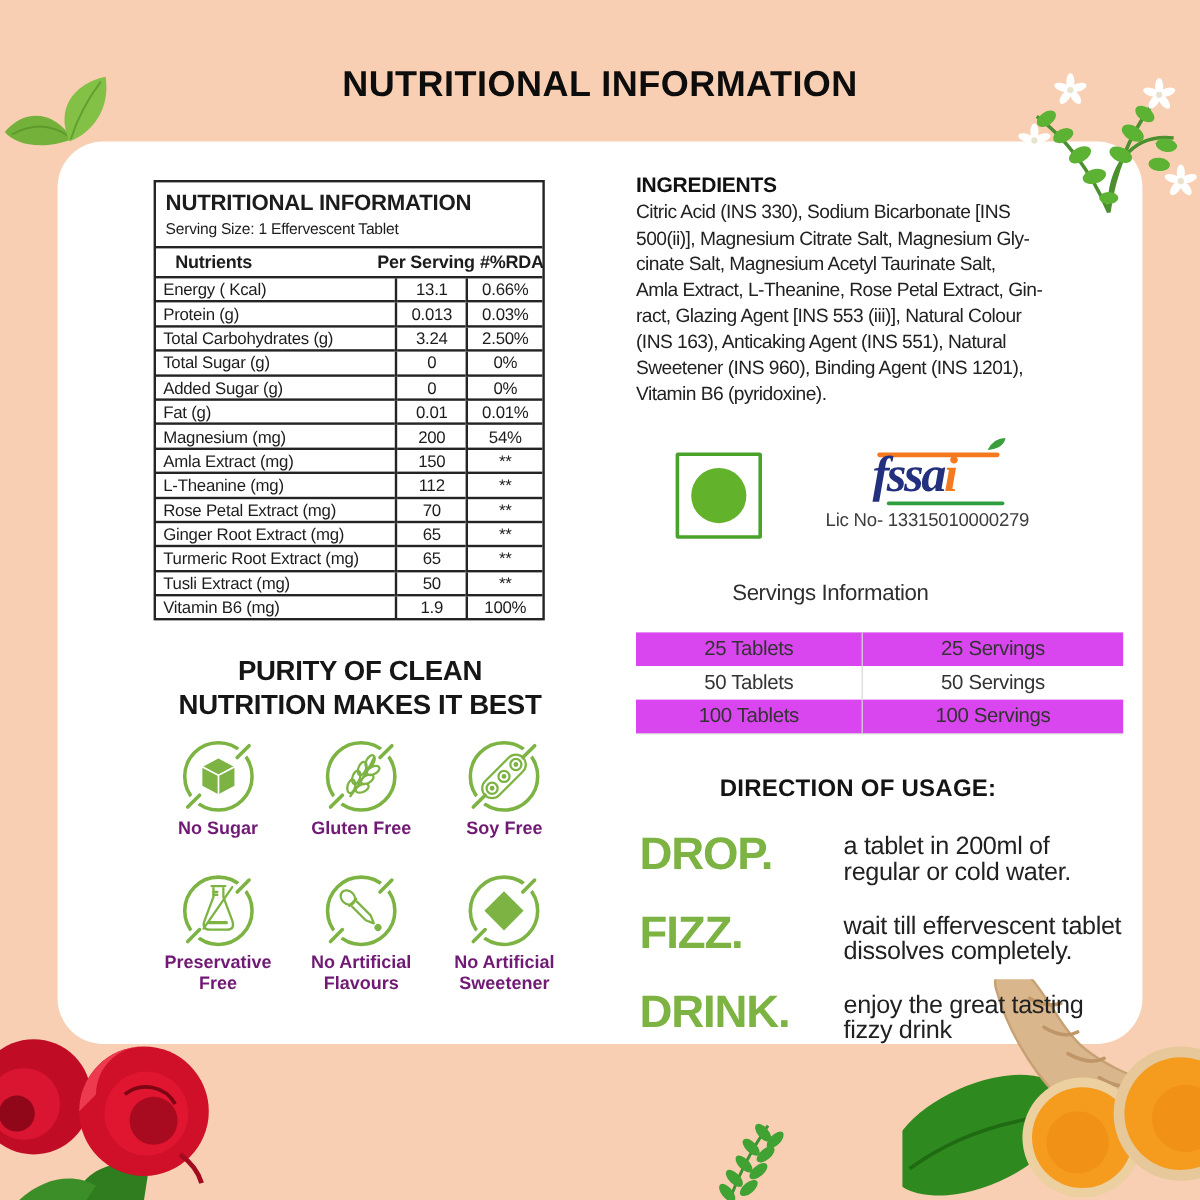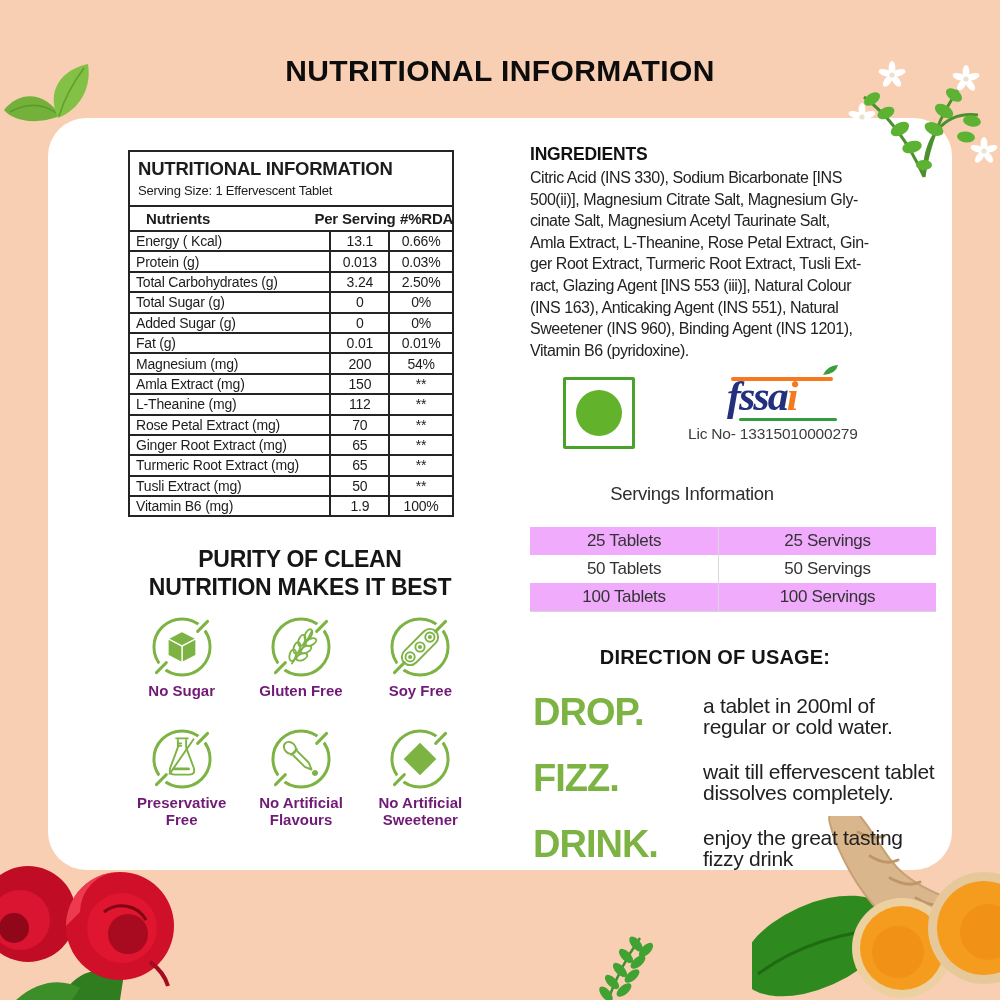--- a/index.html
+++ b/index.html
@@ -49,21 +49,21 @@
     font-weight:bold;font-size:42px;line-height:44px;color:#22307e;letter-spacing:-2px;}
   .fssai-i{color:#f4791f;}
   .fssai-underline{position:absolute;left:12px;top:50px;width:98px;height:3px;background:#2f9e3e;border-radius:2px;}
   .fssai-leaf{position:absolute;right:4px;top:-3px;width:16px;height:11px;}
   .fssai-license{left:688px;top:425px;font-size:15.5px;color:#3d3d3d;letter-spacing:-.2px;}
   
   .servings-heading{left:512px;top:483px;width:360px;text-align:center;font-size:18.5px;
     color:#2e2e2e;letter-spacing:-.3px;}
   .servings-table{left:530px;top:527px;width:406px;border-bottom:1px solid #d6d6d6;}
   .srow{display:grid;grid-template-columns:188px 218px;height:28px;align-items:center;font-size:17px;color:#333;letter-spacing:-.3px;}
-  .srow.alt{background:#f0abfc;}
+  .srow.alt{background:#d946ef;}
   .scell{text-align:center;}
   .scell+.scell{border-left:1px solid #d8d8d8;height:100%;display:flex;align-items:center;justify-content:center;}
   
   .usage-heading{left:515px;top:646px;width:400px;text-align:center;font-size:20px;
     font-weight:800;color:#141414;letter-spacing:.2px;}
   .usage{left:533px;top:692px;width:410px;}
   .usage-row{display:flex;margin-bottom:21px;}
   .usage-word{width:170px;font-size:38px;font-weight:800;color:#7cb342;line-height:41px;letter-spacing:-1px;}
   .usage-desc{font-size:21px;line-height:21px;color:#212121;padding-top:3px;letter-spacing:-.3px;}
   .hidden-defs{position:absolute;width:0;height:0;overflow:hidden;}
@@ -362,21 +362,20 @@
     <div class="badge-label">No Artificial Sweetener</div>
   </div>
 </div>
 
 <div class="abs content ingredients-heading">INGREDIENTS</div>
 <div class="abs content ingredients-text">
   <div>Citric Acid (INS 330), Sodium Bicarbonate [INS</div>
   <div>500(ii)], Magnesium Citrate Salt, Magnesium Gly-</div>
   <div>cinate Salt, Magnesium Acetyl Taurinate Salt,</div>
   <div>Amla Extract, L-Theanine, Rose Petal Extract, Gin-</div>
-  <div>ger Root Extract, Turmeric Root Extract, Tusli Ext-</div>
   <div>ract, Glazing Agent [INS 553 (iii)], Natural Colour</div>
   <div>(INS 163), Anticaking Agent (INS 551), Natural</div>
   <div>Sweetener (INS 960), Binding Agent (INS 1201),</div>
   <div>Vitamin B6 (pyridoxine).</div>
 </div>
 
 <div class="abs content veg">
   <div class="veg-dot"></div>
 </div>
 

